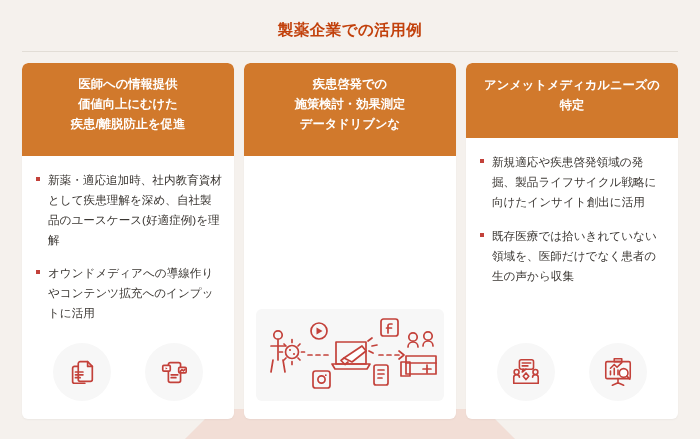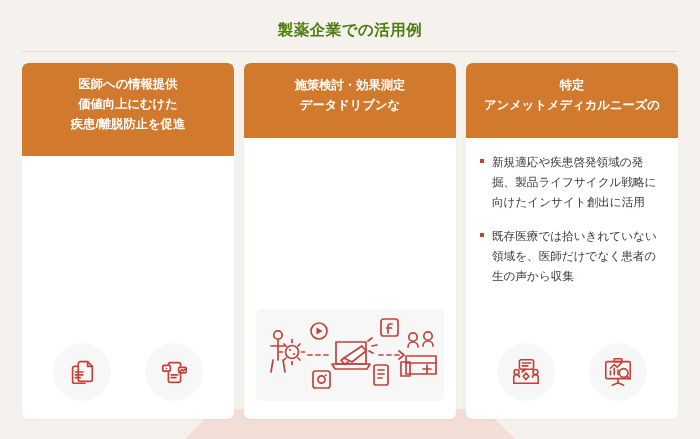--- a/index.html
+++ b/index.html
@@ -24,21 +24,21 @@
     overflow: hidden;
     z-index: 0;
   }
   .bottom-banner svg { display: block; width: 100%; height: 100%; }
 
   
   .page-title {
     text-align: center;
     font-size: 15.5px;
     font-weight: bold;
-    color: #4d7c0f;
+    color: #c2410c;
     padding-top: 20px;
     letter-spacing: 0.5px;
     position: relative;
     z-index: 2;
   }
   .title-divider {
     position: absolute;
     top: 51px;
     left: 22px;
     right: 22px;
@@ -149,20 +149,26 @@
 <div class="page-title">製薬企業での活用例</div>
 <div class="title-divider"></div>
 
 <div class="cards">
 
   <div class="card">
     <div class="card-header">
       <span>医師への情報提供</span>
       <span>価値向上にむけた</span>
       <span>疾患/離脱防止を促進</span>
+    </div>
+    <div class="card-body">
+      <ul class="bullets">
+        <li>新薬・適応追加時、社内教育資材として疾患理解を深め、自社製品のユースケース(好適症例)を理解</li>
+        <li>オウンドメディアへの導線作りやコンテンツ拡充へのインプットに活用</li>
+      </ul>
     </div>
     <div class="icon-pair">
       <div class="icon-circle">
         <svg width="30" height="30" viewBox="0 0 32 32" fill="none" stroke="#C3413A" stroke-width="1.8" stroke-linecap="round" stroke-linejoin="round">
           <path d="M14 5h8l5 5v14a2 2 0 0 1-2 2h-11a2 2 0 0 1-2-2V7a2 2 0 0 1 2-2z"></path>
           <path d="M22 5v5h5"></path>
           <path d="M12 10H8a2 2 0 0 0-2 2v14a2 2 0 0 0 2 2h11"></path>
           <path d="M9 16h8M9 19h8M9 22h5"></path>
         </svg>
       </div>
@@ -174,20 +180,21 @@
           <path d="M7 11l2.2 1.2L7 13.4z" fill="#C3413A" stroke="none"></path>
           <rect x="21" y="11" width="8" height="6" rx="1.2" fill="#FFFFFF"></rect>
           <path d="M22.5 15.5l2-2 1.6 1.3 1.5-1.6"></path>
         </svg>
       </div>
     </div>
   </div>
 
   <div class="card">
     <div class="card-header">
+      <span>疾患啓発での</span>
       <span>施策検討・効果測定</span>
       <span>データドリブンな</span>
     </div>
     <div class="card-body">
       <ul class="bullets">
       </ul>
     </div>
     <div class="illus-panel">
       <svg width="178" height="80" viewBox="0 0 178 80" fill="none" stroke="#C3413A" stroke-width="1.7" stroke-linecap="round" stroke-linejoin="round">
 
@@ -249,22 +256,22 @@
           <path d="M145 48h30"></path>
           <path d="M166 50v8M162 54h8"></path>
           <path d="M140 47h9v14M140 47v14h9"></path>
         </g>
       </svg>
     </div>
   </div>
 
   <div class="card">
     <div class="card-header">
+      <span>アンメットメディカルニーズの</span>
       <span>特定</span>
-      <span>アンメットメディカルニーズの</span>
     </div>
     <div class="card-body">
       <ul class="bullets">
         <li>新規適応や疾患啓発領域の発掘、製品ライフサイクル戦略に向けたインサイト創出に活用</li>
         <li>既存医療では拾いきれていない領域を、医師だけでなく患者の生の声から収集</li>
       </ul>
     </div>
     <div class="icon-pair">
       <div class="icon-circle">
         <svg width="32" height="32" viewBox="0 0 34 34" fill="none" stroke="#C3413A" stroke-width="1.7" stroke-linecap="round" stroke-linejoin="round">

